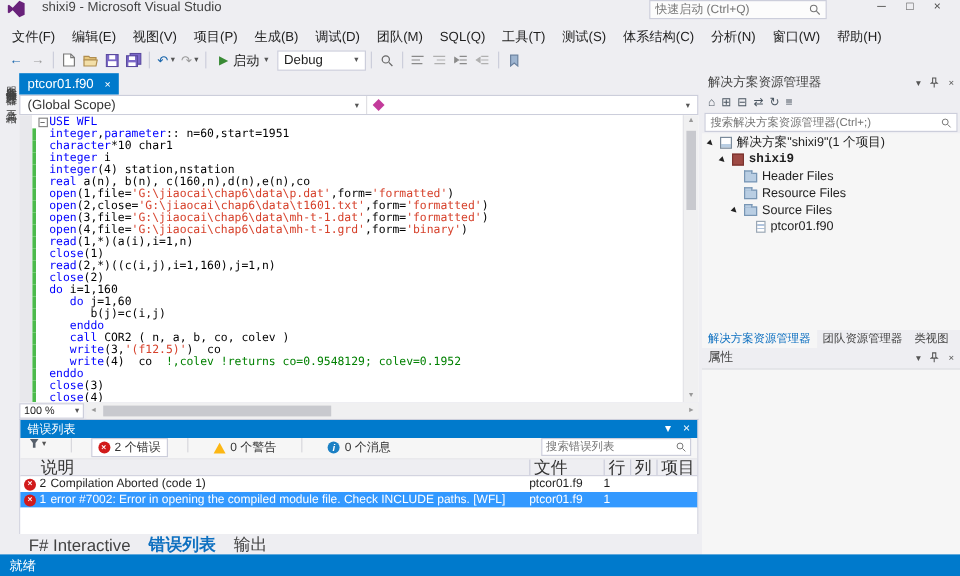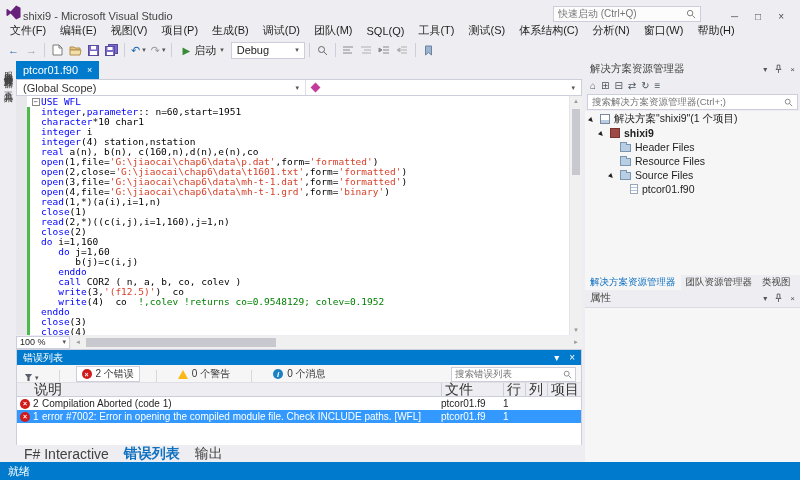--- a/index.html
+++ b/index.html
@@ -1,21 +1,21 @@
 <!DOCTYPE html>
 <html style="--accent: #007acc; --kw: #0000ff; --str: #d6412b; --com: #008000; --change: #4cba4c; --sel: #3399ff; --error: #d11a1a; --logo: #68217a;"><head>
 <meta charset="utf-8">
 <style>
   *{margin:0;padding:0;box-sizing:border-box}
   html,body{width:800px;height:480px;overflow:hidden}
   body{font-family:"Liberation Sans","DejaVu Sans",sans-serif;font-size:11px;color:#1e1e1e;background:#eeeef2}
   .root{width:800px;height:480px;display:flex;flex-direction:column;overflow:hidden;background:#eeeef2}
   .spacer{flex:1}
   
-  .titlebar{height:22px;display:flex;align-items:flex-end;padding:0 6px;gap:2px;flex:0 0 auto}
+  .titlebar{height:22px;display:flex;align-items:flex-start;padding:0 6px;gap:14px;flex:0 0 auto}
   .title-text{color:#444}
   .quick{width:148px;height:16px;border:1px solid #cccedb;background:#fcfcfc;display:flex;align-items:center;padding:0 4px;gap:4px;color:#767676}
   .quick span{flex:1;font-size:10px;white-space:nowrap;overflow:hidden}
   .winbtns{display:flex;gap:17px;margin:0 10px 0 28px;color:#4a4a4a;font-size:10px}
   
   .menubar{height:17px;display:flex;align-items:center;padding-left:3px;flex:0 0 auto}
   .menu-item{padding:1px 7px}
   .toolbar{height:22px;display:flex;align-items:center;padding:0 5px;gap:1px;flex:0 0 auto}
   .tb-sep{width:1px;height:14px;background:#cccedb;margin:0 3px}
   .tb-btn{height:18px;min-width:17px;display:flex;align-items:center;justify-content:center;gap:2px;padding:0 2px}
@@ -53,21 +53,21 @@
   .vthumb{position:absolute;left:2px;right:2px;top:13px;height:66px;background:#c8c9ce}
   .zoombar{height:14px;display:flex;align-items:center;flex:0 0 auto;background:#eeeef2;gap:2px}
   .zoom-combo{width:54px;height:13px;background:#fff;border:1px solid #cccedb;display:flex;align-items:center;padding:0 3px;font-size:9px;gap:2px}
   .zoom-combo span:first-child{flex:1}
   .hscroll{flex:1;height:13px;background:#f0f0f1;position:relative;display:flex;align-items:center;justify-content:space-between;padding:0 3px;font-size:6px;color:#999}
   .hthumb{position:absolute;left:14px;width:190px;top:2px;bottom:2px;background:#c8c9ce}
   
   .errorlist{height:96px;display:flex;flex-direction:column;flex:0 0 auto;border:1px solid #cccedb;border-bottom:none;background:#fff}
   .el-header{height:15px;background:var(--accent);color:#fff;display:flex;align-items:center;padding:0 6px;gap:10px;font-size:10px;flex:0 0 auto}
   .el-header .t{flex:1}
-  .el-filter{height:18px;background:#f6f6f6;display:flex;align-items:flex-end;padding:0 3px;gap:14px;border-bottom:1px solid #e0e0e4;flex:0 0 auto}
+  .el-filter{height:18px;background:#f6f6f6;display:flex;align-items:flex-start;padding:0 3px;gap:14px;border-bottom:1px solid #e0e0e4;flex:0 0 auto}
   .funnel{display:flex;align-items:center;gap:2px;padding:0 4px}
   .vsep{width:1px;height:12px;background:#d8d8dd;margin:0 2px}
   .toggle{display:flex;align-items:center;gap:4px;height:16px;padding:0 5px;font-size:10px;color:#333}
   .toggle.pressed{background:#fff;border:1px solid #cccedb}
   .err-ic{width:10px;height:10px;border-radius:50%;background:var(--error);color:#fff;font-size:7px;display:flex;align-items:center;justify-content:center;font-weight:bold;flex:0 0 auto}
   .warn-ic{width:0;height:0;border-left:5px solid transparent;border-right:5px solid transparent;border-bottom:9px solid #fcb714}
   .info-ic{width:10px;height:10px;border-radius:50%;background:#1b80c4;color:#fff;font-size:8px;display:flex;align-items:center;justify-content:center;font-style:italic;font-weight:bold}
   .el-search{width:125px;height:15px;margin-left:auto;margin-right:2px;background:#fff;border:1px solid #cccedb;display:flex;align-items:center;padding:0 3px;color:#767676;font-size:9.5px;gap:3px}
   .el-search span:first-child{flex:1;white-space:nowrap;overflow:hidden}
   .grid-head{height:14px;display:flex;align-items:center;background:#eeeef2;border-bottom:1px solid #cccedb;font-size:14px;color:#333;flex:0 0 auto}
@@ -421,21 +421,21 @@
         </div>
         <div class="se-tree">
             <div class="tnode" style="padding-left: 3px;">
               <span class="arrow exp">▶</span>
               <span class="ticon solution"></span>
               <span class="tlabel">解决方案"shixi9"(1 个项目)</span>
             </div>
             <div class="tnode" style="padding-left: 13px;">
               <span class="arrow exp">▶</span>
               <span class="ticon project"></span>
-              <span class="tlabel" style="font-weight: bold;">shixi9</span>
+              <span class="tlabel" style="font-weight: bold; font-family: Liberation Mono, monospace;">shixi9</span>
             </div>
             <div class="tnode" style="padding-left: 23px;">
               <span class="arrow"></span>
               <span class="ticon folder"></span>
               <span class="tlabel">Header Files</span>
             </div>
             <div class="tnode" style="padding-left: 23px;">
               <span class="arrow"></span>
               <span class="ticon folder"></span>
               <span class="tlabel">Resource Files</span>

